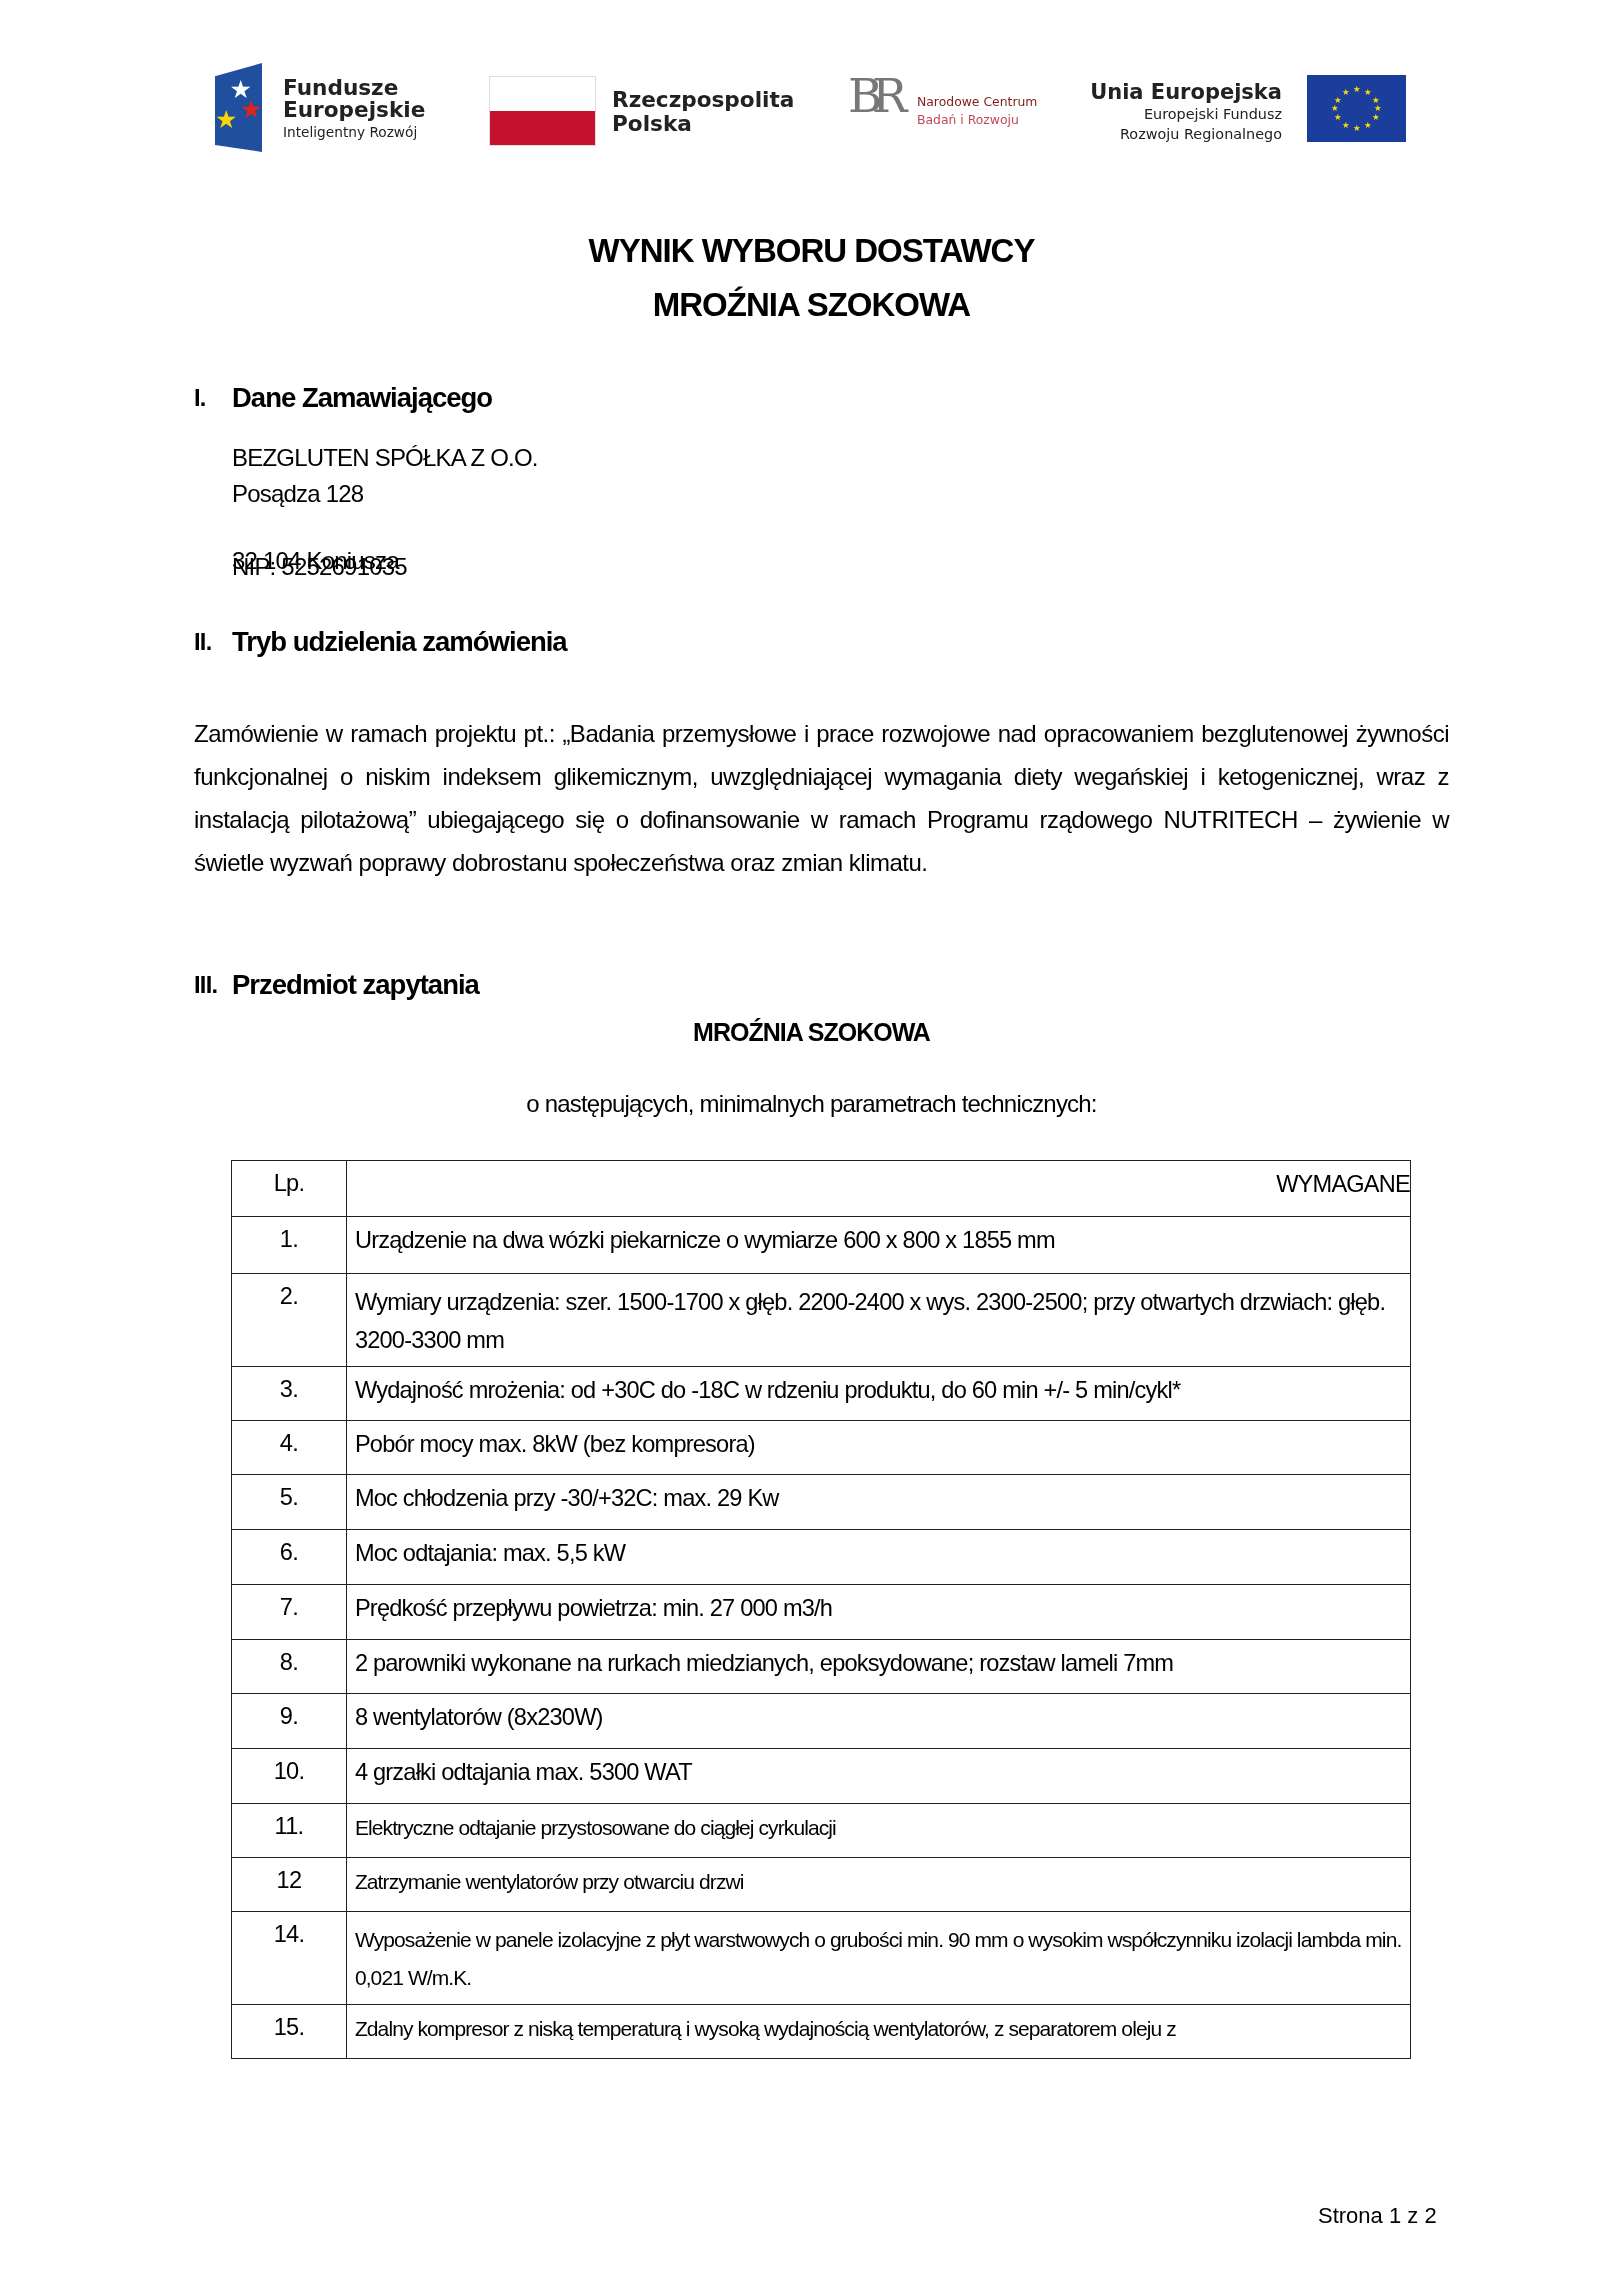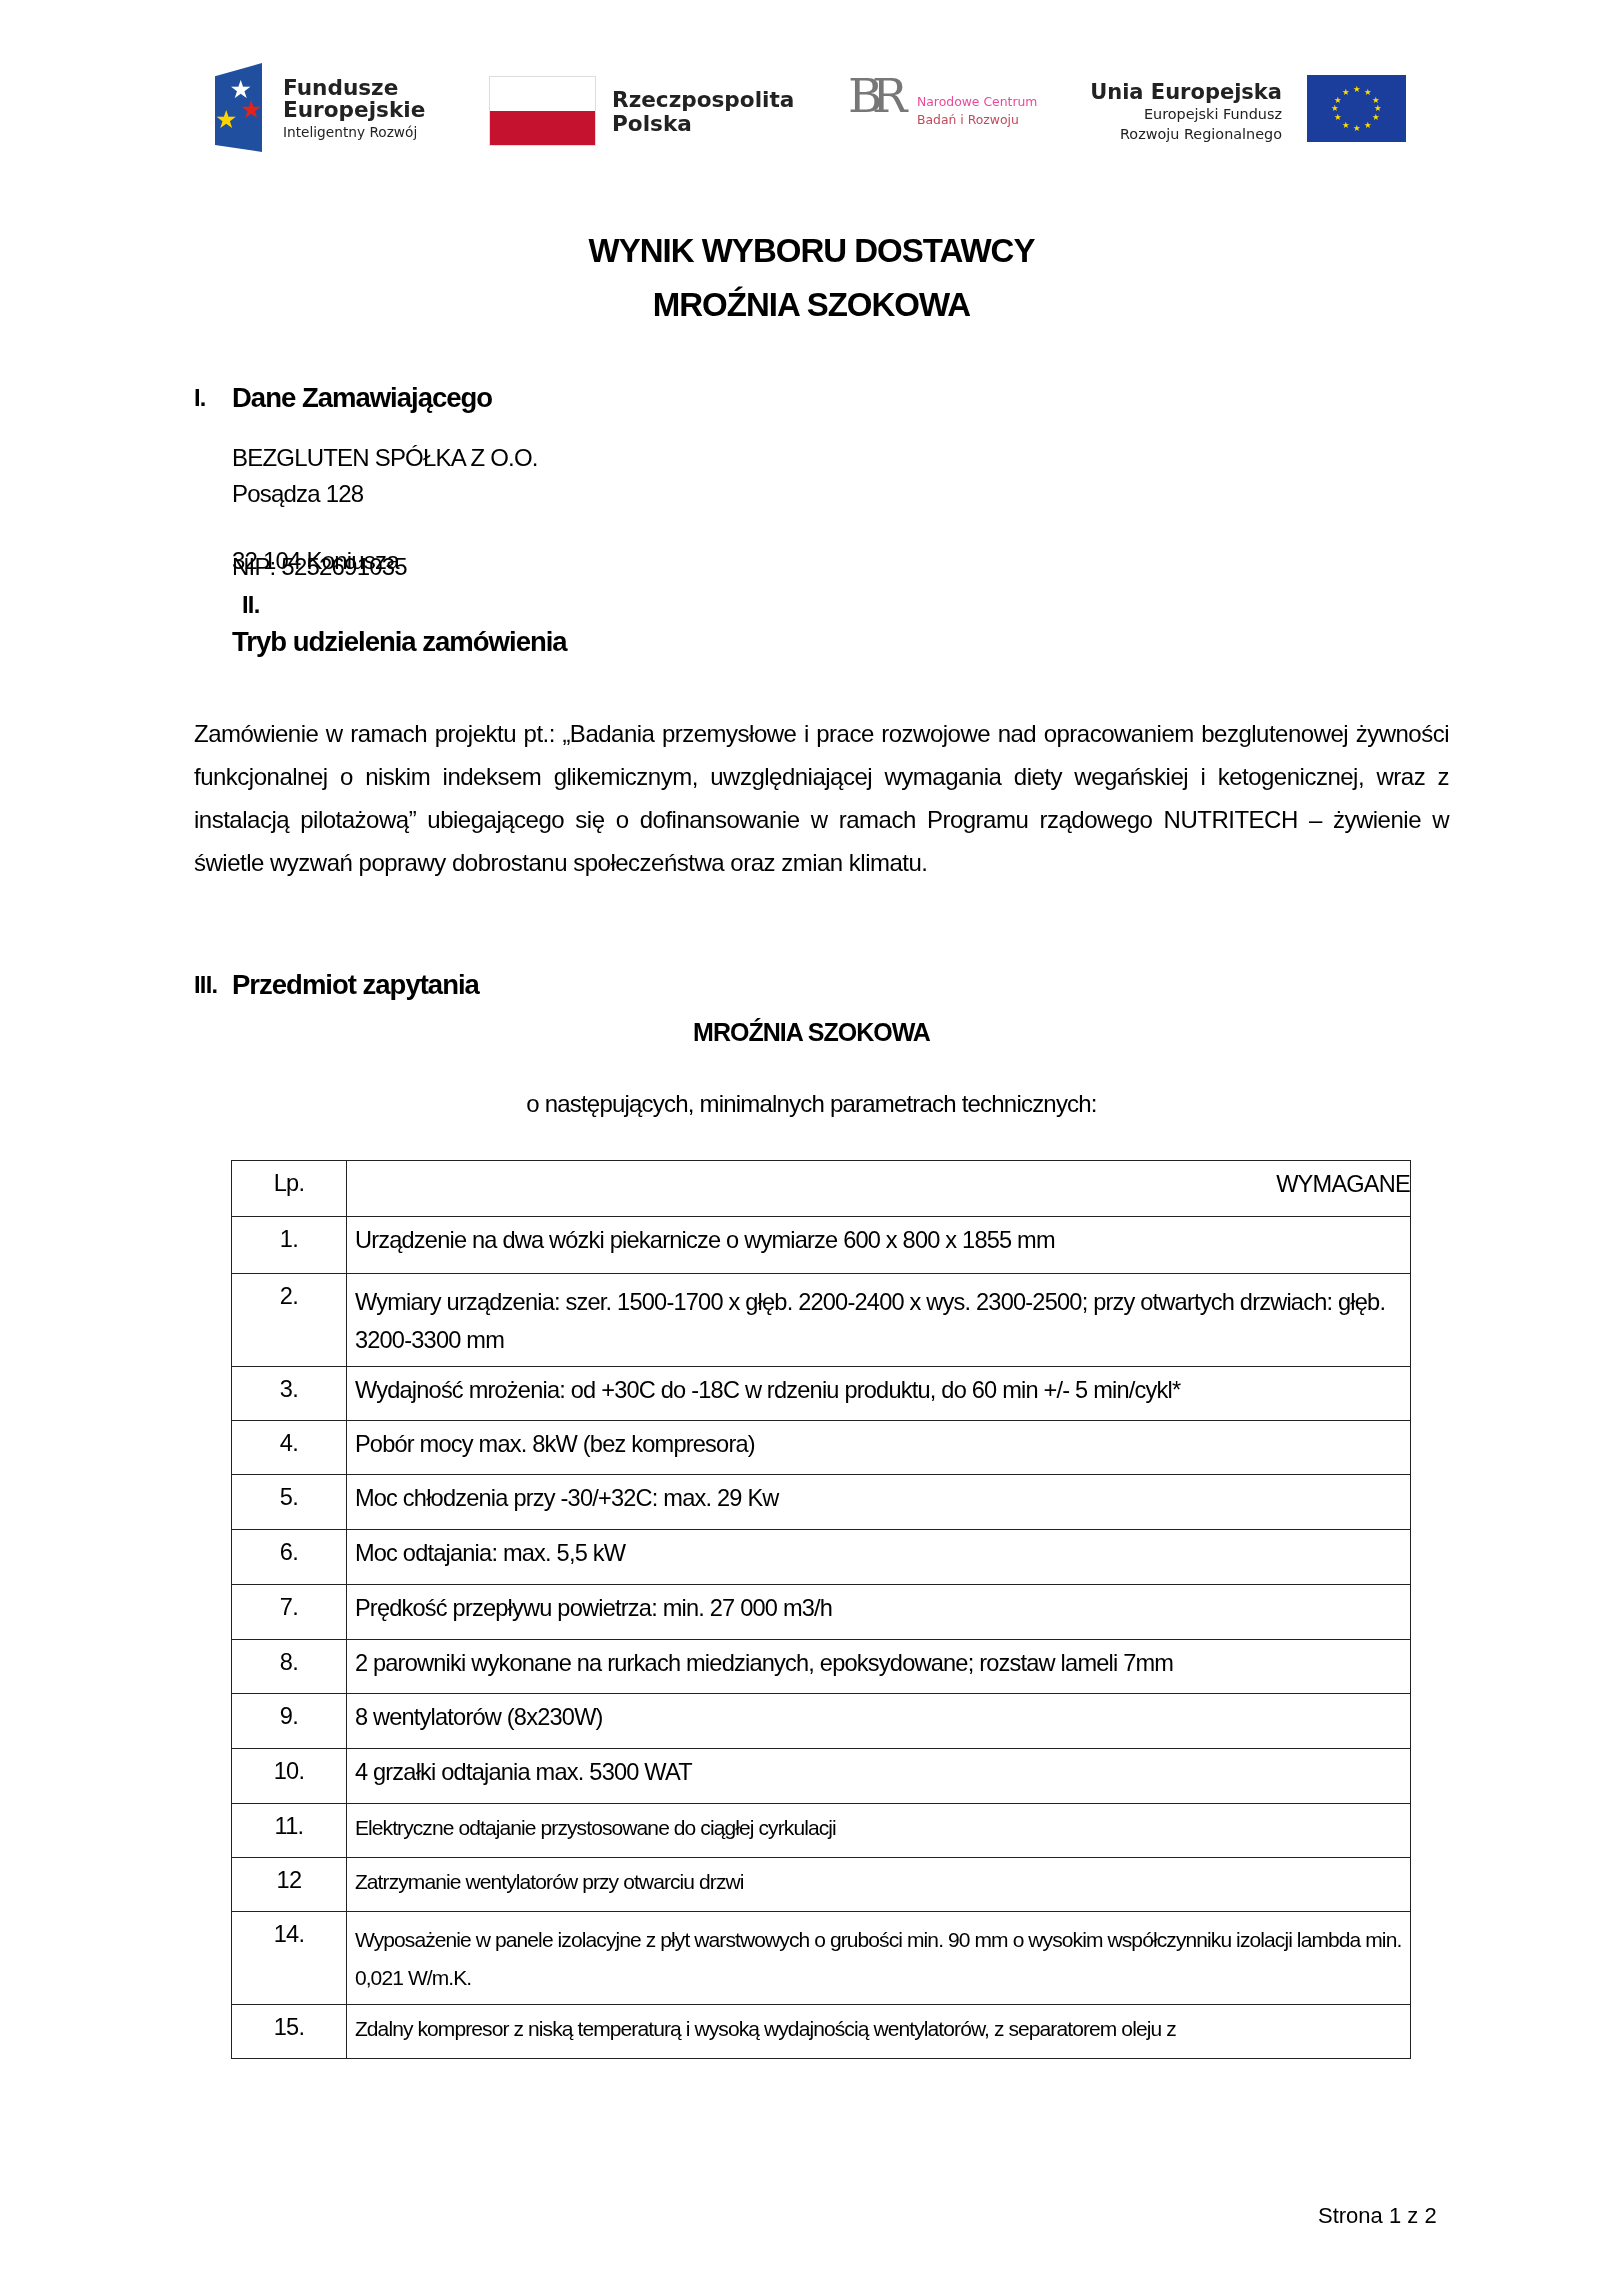--- a/index.html
+++ b/index.html
@@ -64,21 +64,21 @@
   </div>
   <div class="abs logo-txt" style="left:612px;top:88px;">
     <div style="font-size:21.6px;font-weight:bold;line-height:23.6px;">Rzeczpospolita</div>
     <div style="font-size:21.6px;font-weight:bold;line-height:23.6px;">Polska</div>
   </div>
 
   <div class="abs" style="left:848px;top:68px;width:65px;height:79px;">
     <span style="position:absolute;left:0;top:0;font-family:'DejaVu Serif',serif;font-size:47px;color:#777;letter-spacing:-10.5px;">BR</span>
   </div>
   <div class="abs logo-txt" style="left:917px;top:93px;color:#c0495a;">
-    <div style="font-size:12.4px;line-height:18.3px;color:#ec4899;">Narodowe Centrum</div>
+    <div style="font-size:12.4px;line-height:18.3px;color:#7f1d1d;">Narodowe Centrum</div>
     <div style="font-size:12.4px;line-height:18.3px;color:#c0495a;">Badań i Rozwoju</div>
   </div>
 
   <div class="abs logo-txt" style="left:975px;top:79px;width:307px;text-align:right;">
     <div style="font-size:21px;font-weight:bold;line-height:26px;">Unia Europejska</div>
     <div style="font-size:14.4px;line-height:19.6px;">Europejski Fundusz</div>
     <div style="font-size:14.4px;line-height:19.6px;">Rozwoju Regionalnego</div>
   </div>
   <div class="abs eu-flag">
     <span class="eu-star" style="left:46px;top:9.8px;">★</span>
@@ -99,21 +99,21 @@
 <div class="abs title" style="top:232px;">WYNIK WYBORU DOSTAWCY</div>
 <div class="abs title" style="top:286px;">MROŹNIA SZOKOWA</div>
 
 <div class="abs sec-num" style="top:385px;">I.</div>
 <div class="abs sec-title" style="top:382px;">Dane Zamawiającego</div>
 <div class="abs addr" style="top:444px;">BEZGLUTEN SPÓŁKA Z O.O.</div>
 <div class="abs addr" style="top:480px;">Posądza 128</div>
 <div class="abs addr" style="top:517px;margin-top:30px;">32 104 Koniusza</div>
 <div class="abs addr" style="top:553px;">NIP: 5252691035</div>
 
-<div class="abs sec-num" style="top:592px;margin-left:48px;">II.</div>
+<div class="abs sec-num" style="top:629px;">II.</div>
 <div class="abs sec-title" style="top:626px;">Tryb udzielenia zamówienia</div>
 <div class="abs para">Zamówienie w ramach projektu pt.: „Badania przemysłowe i prace rozwojowe nad opracowaniem bezglutenowej żywności funkcjonalnej o niskim indeksem glikemicznym, uwzględniającej wymagania diety wegańskiej i ketogenicznej, wraz z instalacją pilotażową” ubiegającego się o dofinansowanie w ramach Programu rządowego NUTRITECH – żywienie w świetle wyzwań poprawy dobrostanu społeczeństwa oraz zmian klimatu.</div>
 
 <div class="abs sec-num" style="top:972px;">III.</div>
 <div class="abs sec-title" style="top:969px;">Przedmiot zapytania</div>
 <div class="abs center-line" style="top:1018px;font-size:25px;font-weight:bold;letter-spacing:-1px;">MROŹNIA SZOKOWA</div>
 <div class="abs center-line" style="top:1090px;font-size:24px;letter-spacing:-0.8px;">o następujących, minimalnych parametrach technicznych:</div>
 
 <table class="spec-table">
   <tbody>

